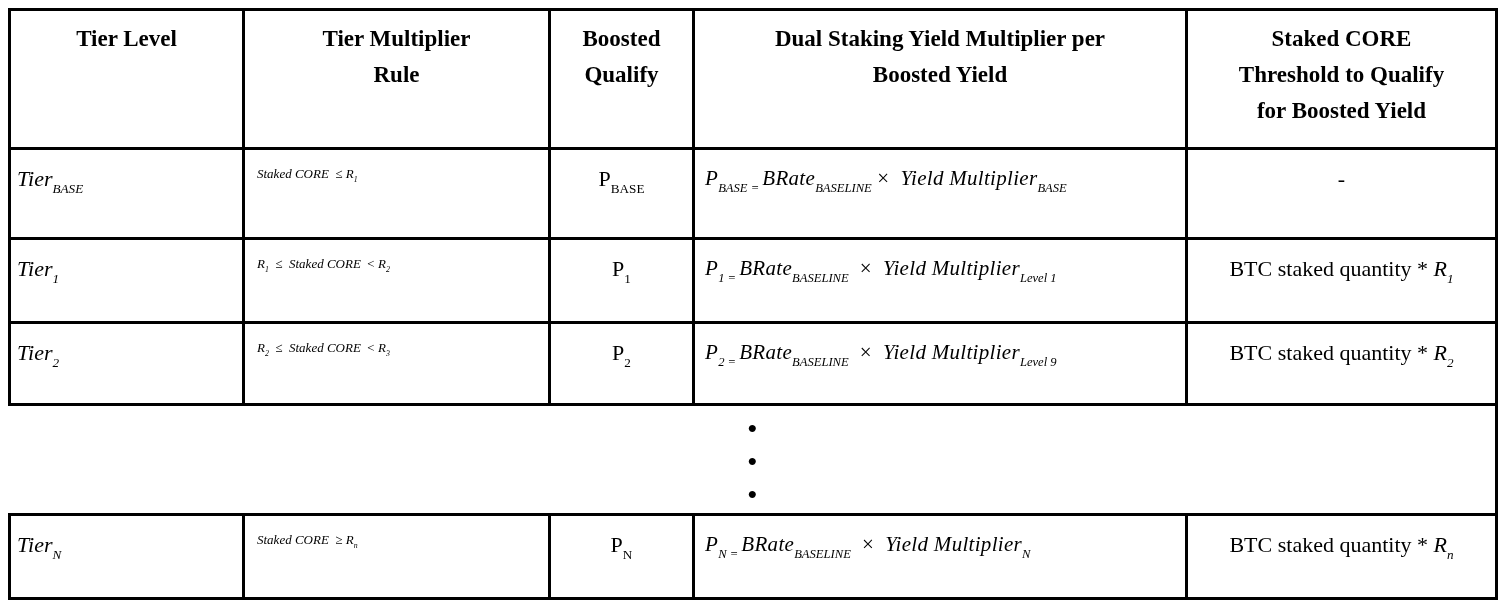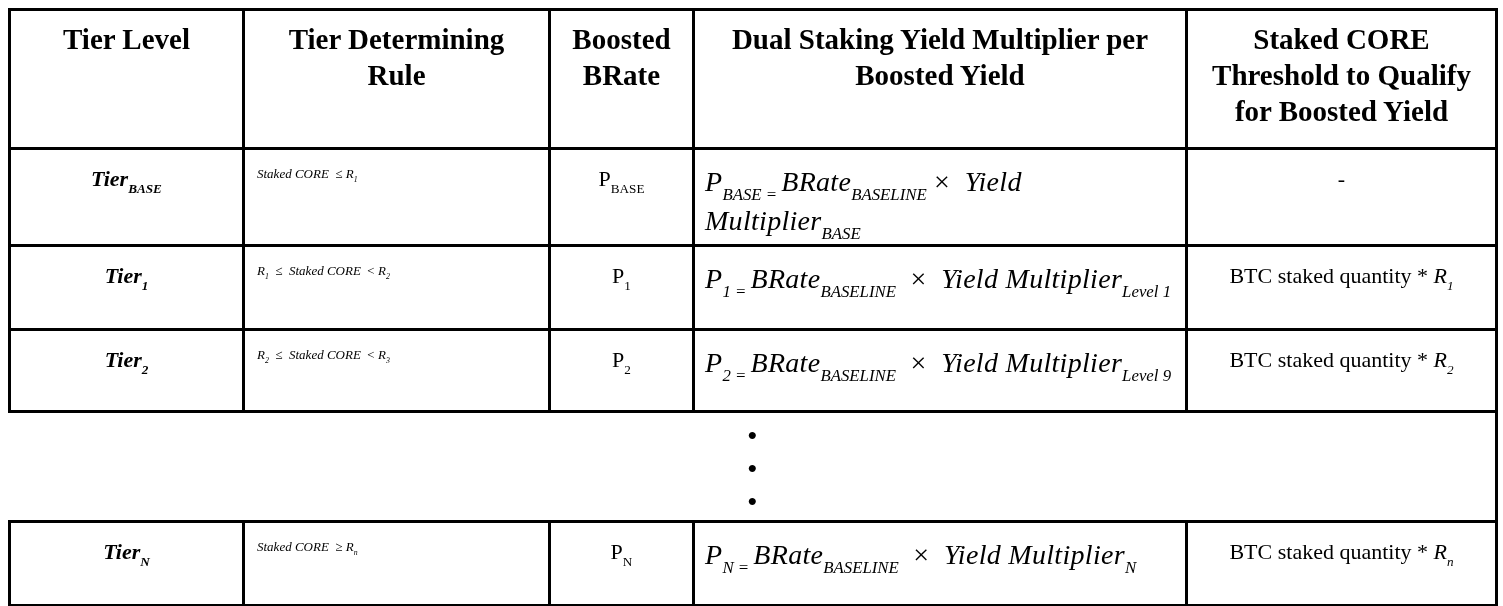--- a/index.html
+++ b/index.html
@@ -40,44 +40,44 @@
 
   tr.r-head  { height: 139px; }
   tr.r0      { height: 90px; }
   tr.r1      { height: 84px; margin-top: 32px; }
   tr.r2      { height: 82px; }
   tr.r-dots  { height: 110px; }
   tr.r3      { height: 84px; }
 
   th {
     font-weight: bold;
-    font-size: 29px;
+    font-size: 23px;
     line-height: 36px;
     text-align: center;
     white-space: pre-line;
     padding: 10px 6px 0 6px;
   }
 
   td {
     font-size: 22px;
     padding: 16px 6px 0 6px;
   }
 
-  .c-tier   { text-align: center; font-weight: bold; }
+  .c-tier   { text-align: left; }
   .c-boost  { text-align: center; }
   .c-thresh { text-align: center; white-space: pre-wrap; }
   .c-rule {
     text-align: left;
     font-size: 13px;
     padding-left: 12px;
     white-space: pre-wrap;
   }
   .c-mult {
     text-align: left;
-    font-size: 28px;
+    font-size: 21px;
     padding-left: 10px;
     letter-spacing: 0.3px;
     white-space: pre-wrap;
   }
   .c-dots {
     border-left: none;           
     text-align: center;
     vertical-align: top;
     font-size: 26px;
     font-weight: bold;
@@ -101,24 +101,24 @@
     <colgroup>
       <col class="w1">
         <col class="w2">
         <col class="w3">
         <col class="w4">
         <col class="w5">
     </colgroup>
     <thead>
       <tr class="r-head">
         <th>Tier Level</th>
-        <th>Tier Determining
+        <th>Tier Multiplier
 Rule</th>
         <th>Boosted
-BRate</th>
+Qualify</th>
         <th>Dual Staking Yield Multiplier per
 Boosted Yield</th>
         <th>Staked CORE
 Threshold to Qualify
 for Boosted Yield</th>
       </tr>
     </thead>
     <tbody>
       <tr class="r0">
         <td class="c-tier"><span class="it">Tier</span><span class="it sub">BASE</span></td>

